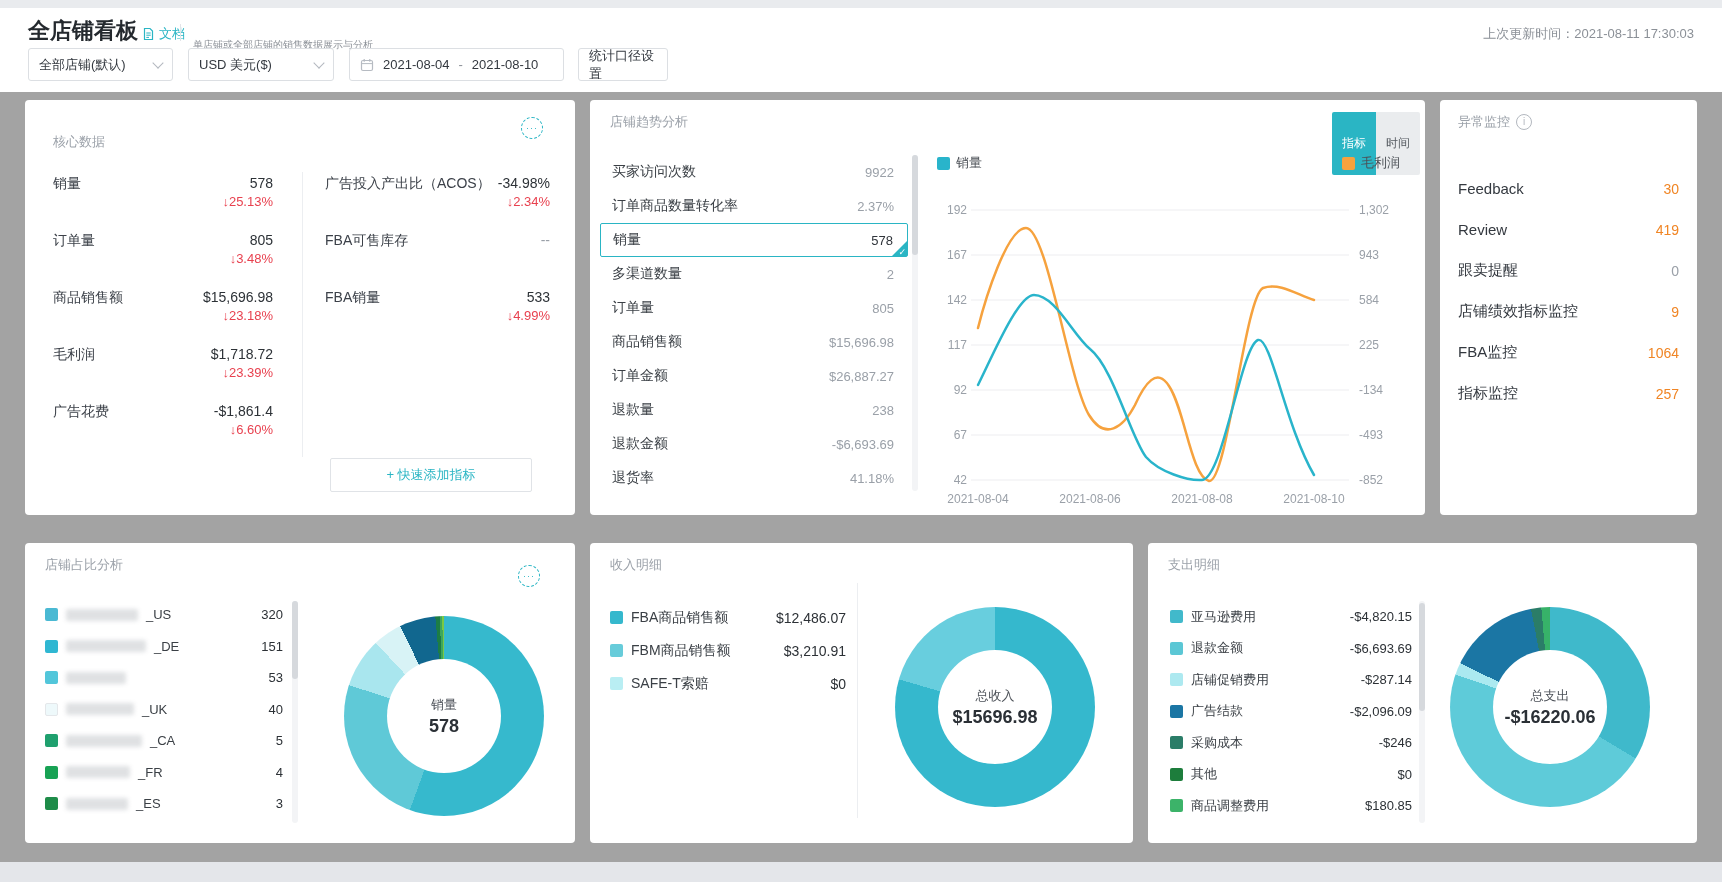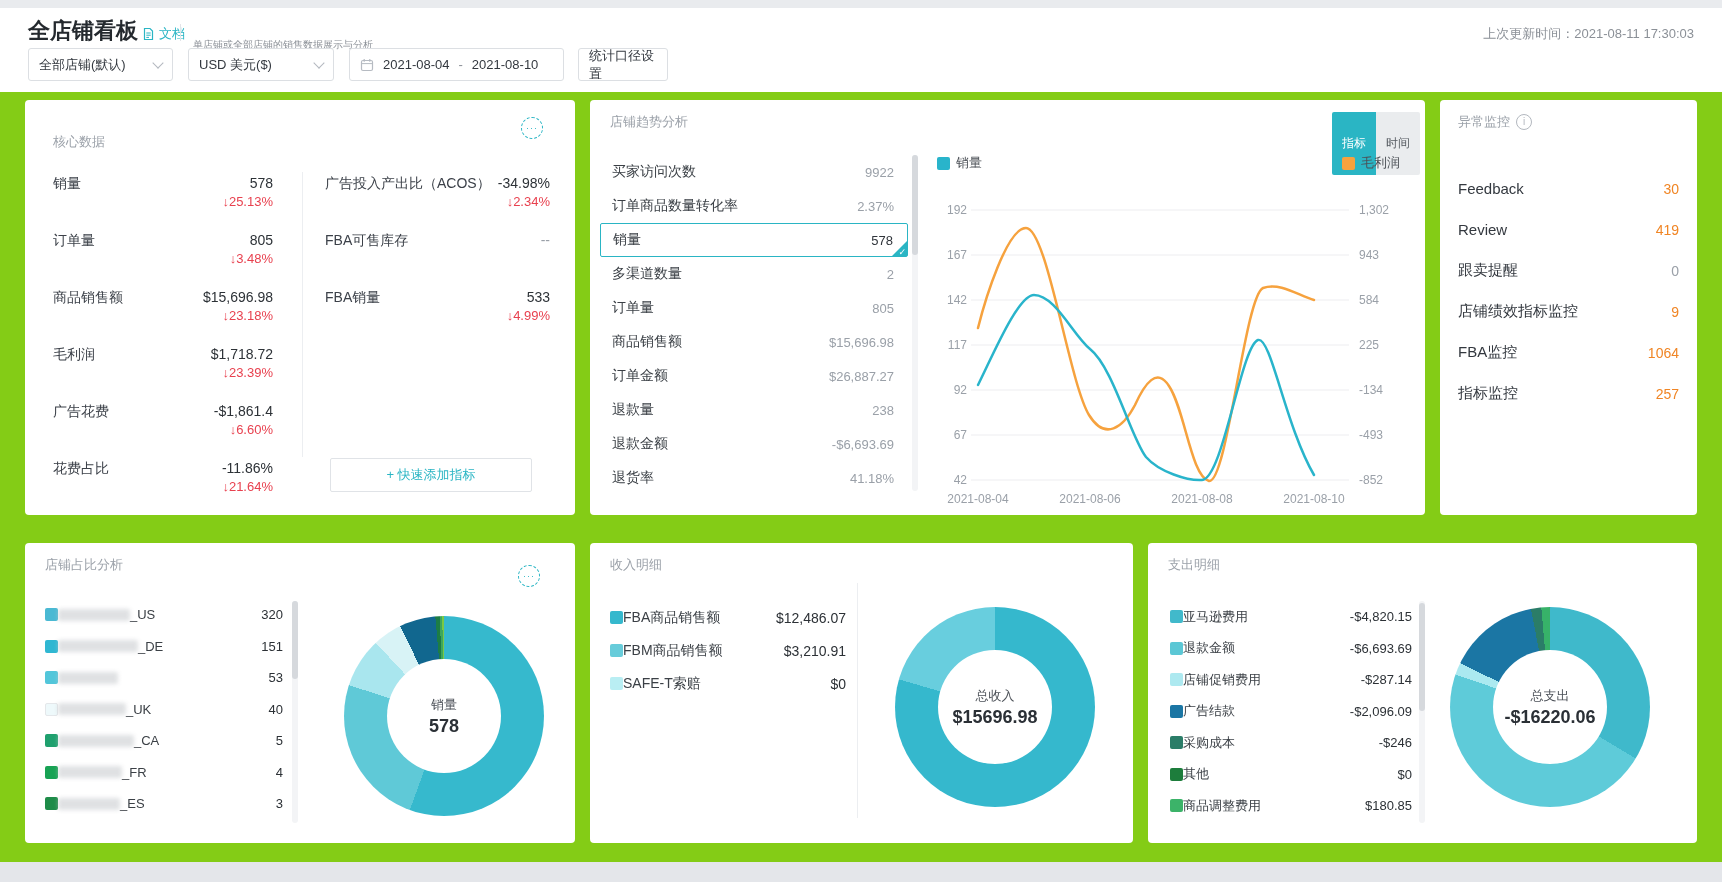--- a/index.html
+++ b/index.html
@@ -1,17 +1,17 @@
 <!DOCTYPE html>
 <html><head>
 <meta charset="utf-8">
 <style>
   html,body{margin:0;padding:0;}
   body{font-family:"Liberation Sans","DejaVu Sans",sans-serif;background:#eff1f4;}
-  .page{position:relative;width:1722px;height:882px;overflow:hidden;background:#84cc16;}
+  .page{position:relative;width:1722px;height:882px;overflow:hidden;background:#a3a3a3;}
   
   .top-strip{position:absolute;top:0;left:0;right:0;height:8px;background:#e9ebee;}
   .topbar{position:absolute;top:8px;left:0;right:0;height:84px;background:#fff;}
   .page-title{position:absolute;left:28px;top:8px;font-size:22px;font-weight:bold;color:#24292e;}
   .doc-link{position:absolute;left:142px;top:17px;display:flex;align-items:center;gap:4px;color:#2ab5c4;font-size:13px;cursor:pointer;}
   .tb-divider{position:absolute;left:180px;top:16px;width:1px;height:17px;background:#e2e4e8;}
   .subtitle{position:absolute;left:193px;top:30px;font-size:10px;color:#8b9097;}
   .last-update{position:absolute;right:28px;top:17px;font-size:13px;color:#8b9097;}
   .ctrl{position:absolute;top:40px;height:33px;background:#fff;border:1px solid #dcdfe3;border-radius:3px;display:flex;align-items:center;padding:0 10px;font-size:13px;color:#33383f;box-sizing:border-box;cursor:pointer;}
   .chev{width:7px;height:7px;border-right:1.5px solid #b3b8bf;border-bottom:1.5px solid #b3b8bf;transform:rotate(45deg);margin-left:auto;margin-top:-3px;}
@@ -48,21 +48,21 @@
   .trend-svg text{fill:#9aa0a8;font-size:12px;font-family:"Liberation Sans","DejaVu Sans",sans-serif;}
   
   .mon-rows{position:absolute;left:18px;right:18px;top:68px;}
   .mon-row{display:flex;justify-content:space-between;align-items:center;height:41px;cursor:pointer;}
   .mon-label{font-size:15px;color:#33383f;}
   .mon-val{font-size:14px;color:#f08524;}
   .info-icon{display:inline-block;width:14px;height:14px;border:1px solid #b3b8bf;border-radius:50%;color:#b3b8bf;font-size:10px;line-height:13px;text-align:center;margin-left:6px;}
   .title-row{position:absolute;left:18px;top:13px;display:flex;align-items:center;font-size:13px;color:#9ba1a9;}
   
   .mini-list{position:absolute;}
-  .mini-row{display:flex;align-items:center;height:31.5px;font-size:13px;color:#3b4046;}
+  .mini-row{display:flex;align-items:center;gap:8px;height:31.5px;font-size:13px;color:#3b4046;}
   .mini-val{margin-left:auto;color:#2c3136;}
   .blob{height:12px;background:#c6c9cd;border-radius:2px;filter:blur(2px);opacity:.55;}
   .donut{position:absolute;width:200px;height:200px;border-radius:50%;}
   .donut-hole{position:absolute;inset:43px;background:#fff;border-radius:50%;display:flex;flex-direction:column;align-items:center;justify-content:center;gap:2px;}
   .donut-label{font-size:13px;color:#4c5158;}
   .donut-value{font-size:18px;font-weight:bold;color:#2b3036;}
   .bottom-bar{position:absolute;left:0;right:0;top:862px;height:20px;background:#e4e6ea;}
 </style>
 </head>
 <body>
@@ -141,27 +141,20 @@
           <span class="core-valblock">
             <span class="core-value">$1,718.72</span>
             <span class="core-delta">↓23.39%</span>
           </span>
         </div>
       <div class="core-row">
           <span class="core-label">广告花费</span>
           <span class="core-valblock">
             <span class="core-value">-$1,861.4</span>
             <span class="core-delta">↓6.60%</span>
-          </span>
-        </div>
-      <div class="core-row">
-          <span class="core-label">花费占比</span>
-          <span class="core-valblock">
-            <span class="core-value">-11.86%</span>
-            <span class="core-delta">↓21.64%</span>
           </span>
         </div>
     </div>
 
     <div class="core-col" style="left:300px;width:225px;">
       <div class="core-row">
           <span class="core-label">广告投入产出比（ACOS）</span>
           <span class="core-valblock">
             <span class="core-value">-34.98%</span>
             <span class="core-delta">↓2.34%</span>

